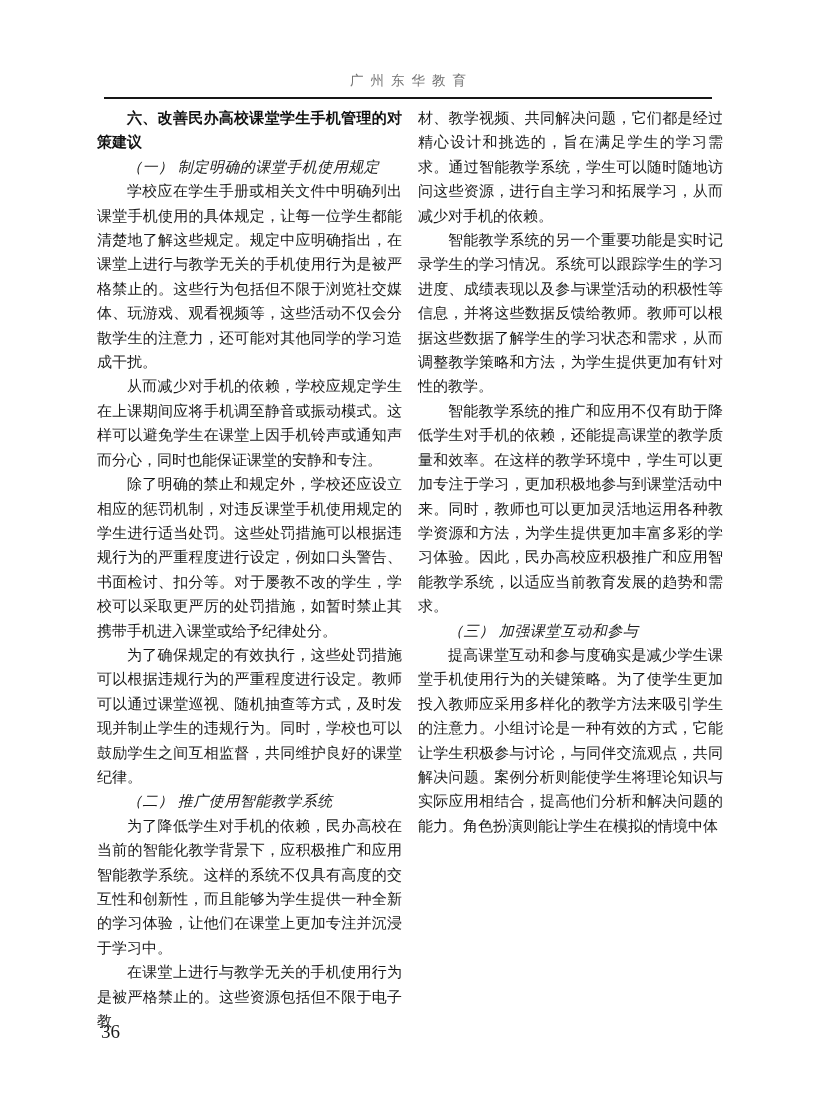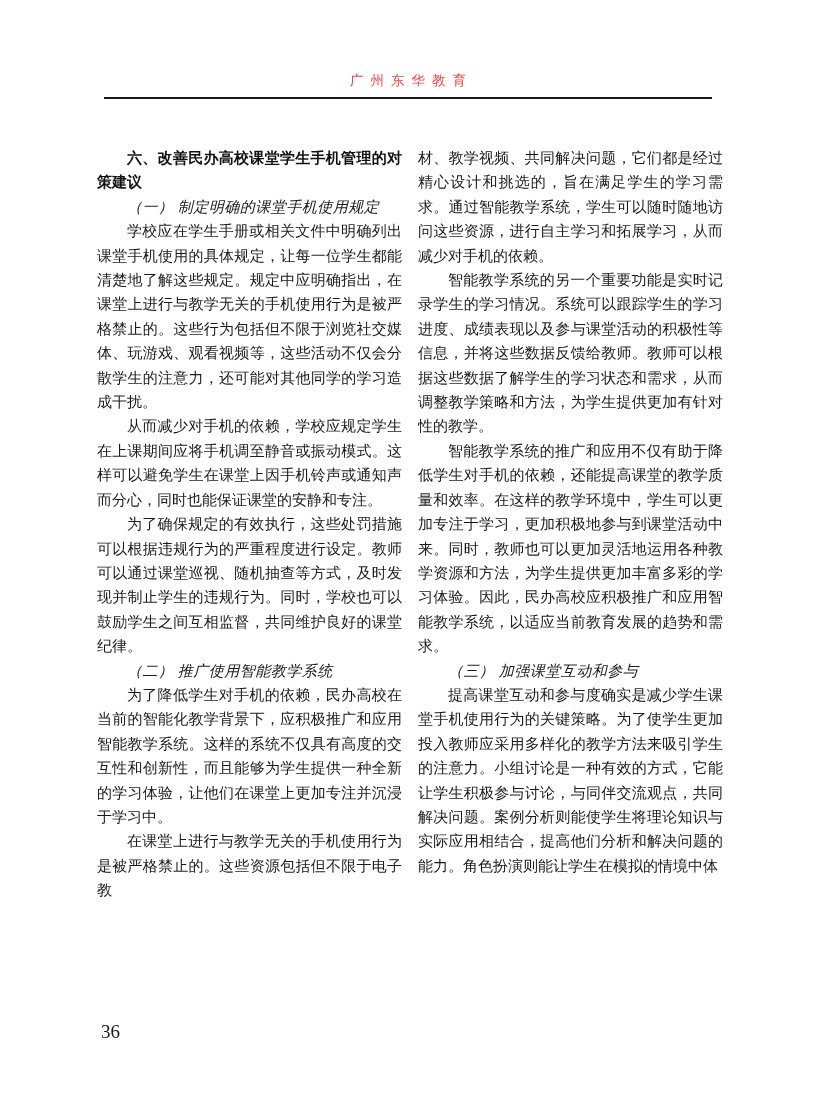--- a/index.html
+++ b/index.html
@@ -18,21 +18,21 @@
   }
   .journal-header {
     position: absolute;
     left: 0;
     right: 0;
     top: 72px;
     text-align: center;
     font-size: 13.5px;
     letter-spacing: 7px;
     text-indent: 7px; 
-    color: #ef4444;
+    color: #737373;
     white-space: nowrap;
   }
   .header-rule {
     position: absolute;
     left: 104px;
     top: 97px;
     width: 608px;
     height: 2px;
     background: #161616;
   }
@@ -44,21 +44,20 @@
     display: flex;
     justify-content: space-between;
   }
   .column {
     width: 305px;
     font-size: 15px;
     line-height: 24.4px;
     text-align: justify;
     word-break: break-all;
     color: #1a1a1a;
-    margin-top: 40px;
   }
   .blk {
     margin: 0;
     padding: 0;
     text-indent: 2em;
   }
   .blk-heading {
     font-family: "Liberation Sans", sans-serif;
     font-weight: 700;
     color: #111111;
@@ -88,20 +87,21 @@
 
   <div class="header-rule"></div>
 
   <div class="columns">
 
     <div class="column">
       <p class="blk blk-heading">六、改善民办高校课堂学生手机管理的对策建议</p>
       <p class="blk blk-sub">（一） 制定明确的课堂手机使用规定</p>
       <p class="blk">学校应在学生手册或相关文件中明确列出课堂手机使用的具体规定，让每一位学生都能清楚地了解这些规定。规定中应明确指出，在课堂上进行与教学无关的手机使用行为是被严格禁止的。这些行为包括但不限于浏览社交媒体、玩游戏、观看视频等，这些活动不仅会分散学生的注意力，还可能对其他同学的学习造成干扰。</p>
       <p class="blk">从而减少对手机的依赖，学校应规定学生在上课期间应将手机调至静音或振动模式。这样可以避免学生在课堂上因手机铃声或通知声而分心，同时也能保证课堂的安静和专注。</p>
+      <p class="blk">除了明确的禁止和规定外，学校还应设立相应的惩罚机制，对违反课堂手机使用规定的学生进行适当处罚。这些处罚措施可以根据违规行为的严重程度进行设定，例如口头警告、书面检讨、扣分等。对于屡教不改的学生，学校可以采取更严厉的处罚措施，如暂时禁止其携带手机进入课堂或给予纪律处分。</p>
       <p class="blk">为了确保规定的有效执行，这些处罚措施可以根据违规行为的严重程度进行设定。教师可以通过课堂巡视、随机抽查等方式，及时发现并制止学生的违规行为。同时，学校也可以鼓励学生之间互相监督，共同维护良好的课堂纪律。</p>
       <p class="blk blk-sub">（二） 推广使用智能教学系统</p>
       <p class="blk">为了降低学生对手机的依赖，民办高校在当前的智能化教学背景下，应积极推广和应用智能教学系统。这样的系统不仅具有高度的交互性和创新性，而且能够为学生提供一种全新的学习体验，让他们在课堂上更加专注并沉浸于学习中。</p>
       <p class="blk">在课堂上进行与教学无关的手机使用行为是被严格禁止的。这些资源包括但不限于电子教</p>
     </div>
 
     <div class="column">
       <p class="blk blk-cont">材、教学视频、共同解决问题，它们都是经过精心设计和挑选的，旨在满足学生的学习需求。通过智能教学系统，学生可以随时随地访问这些资源，进行自主学习和拓展学习，从而减少对手机的依赖。</p>
       <p class="blk">智能教学系统的另一个重要功能是实时记录学生的学习情况。系统可以跟踪学生的学习进度、成绩表现以及参与课堂活动的积极性等信息，并将这些数据反馈给教师。教师可以根据这些数据了解学生的学习状态和需求，从而调整教学策略和方法，为学生提供更加有针对性的教学。</p>
       <p class="blk">智能教学系统的推广和应用不仅有助于降低学生对手机的依赖，还能提高课堂的教学质量和效率。在这样的教学环境中，学生可以更加专注于学习，更加积极地参与到课堂活动中来。同时，教师也可以更加灵活地运用各种教学资源和方法，为学生提供更加丰富多彩的学习体验。因此，民办高校应积极推广和应用智能教学系统，以适应当前教育发展的趋势和需求。</p>

